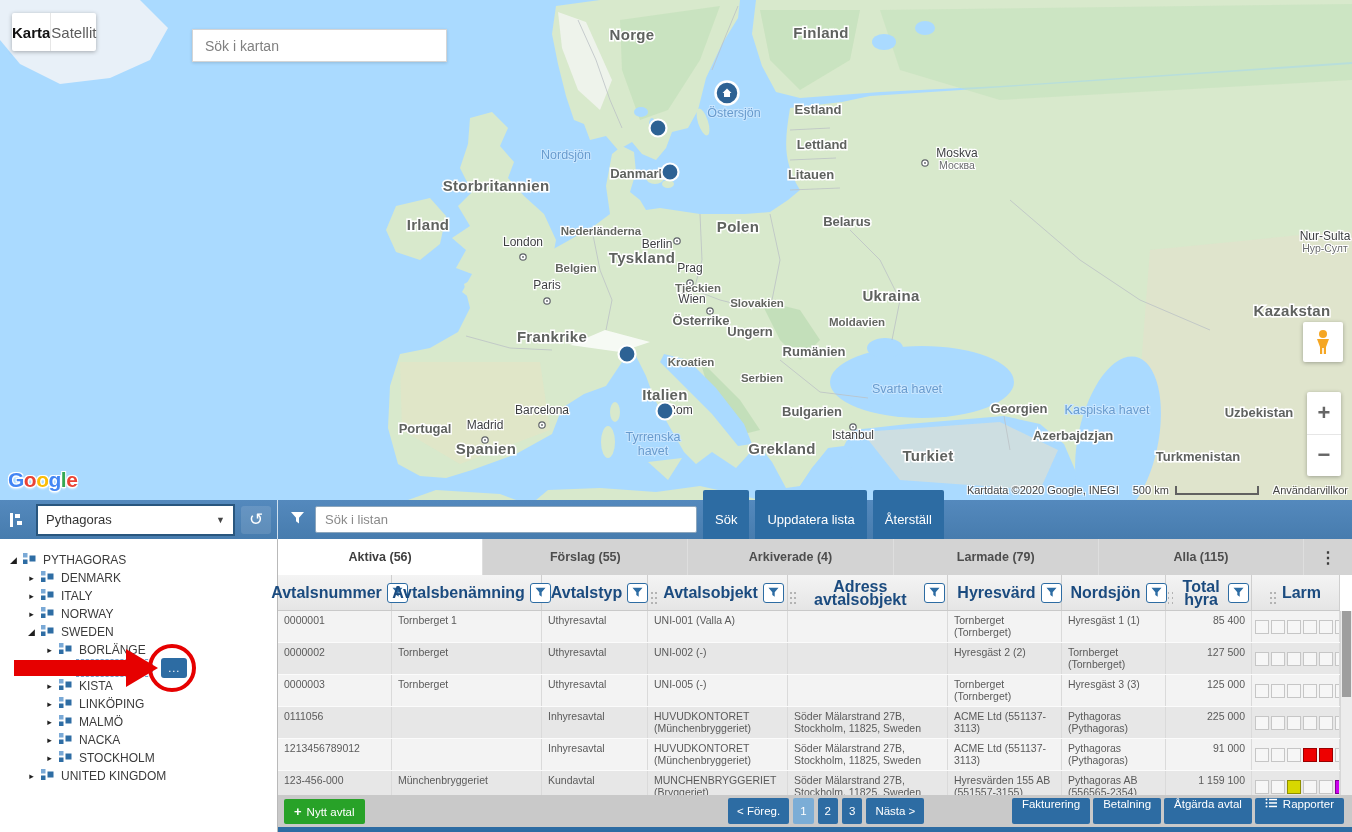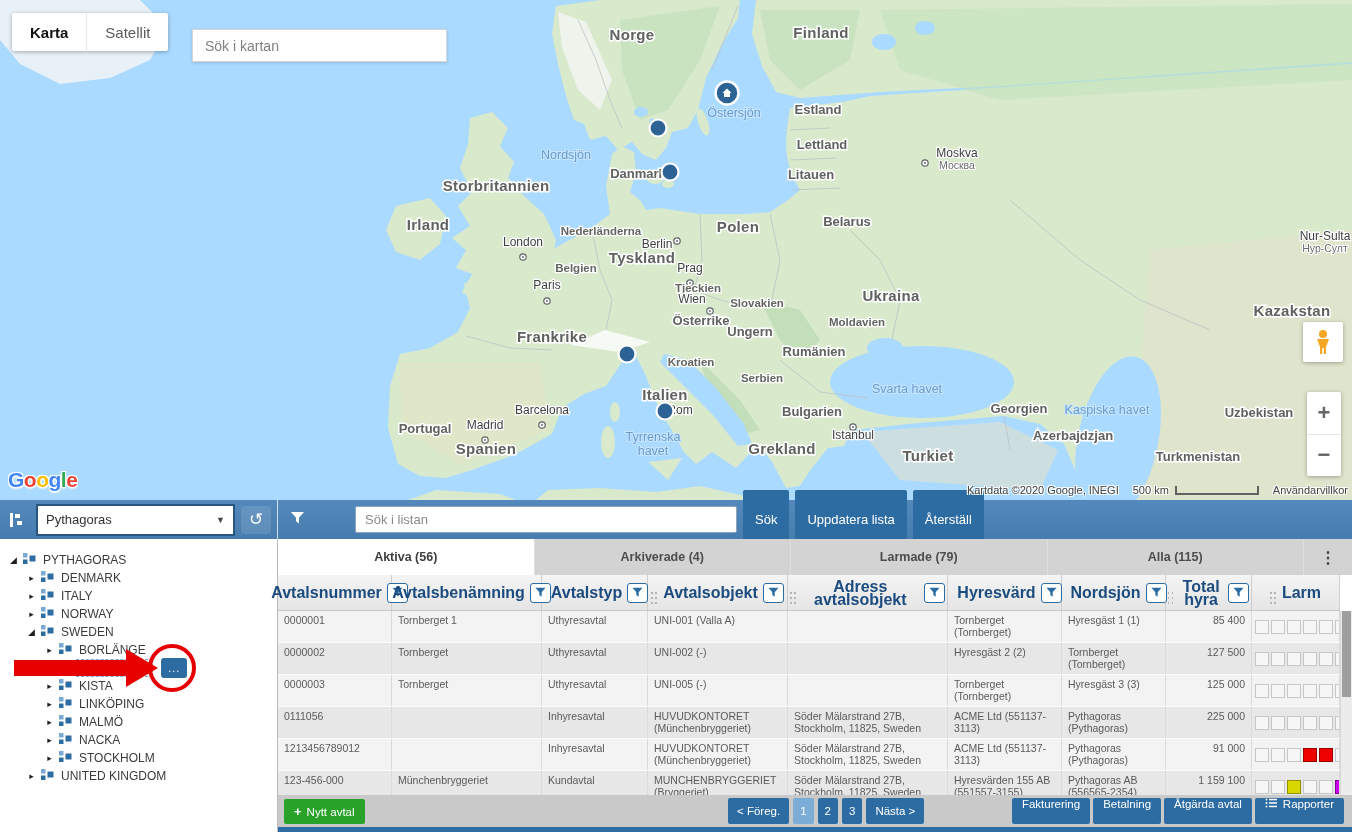--- a/index.html
+++ b/index.html
@@ -3,21 +3,21 @@
 <meta charset="utf-8">
 <style>
   html,body{margin:0;padding:0;background:#fff;}
   .stage{position:relative;width:1352px;height:832px;overflow:hidden;
          font-family:"Liberation Sans",sans-serif;-webkit-font-smoothing:antialiased;}
   
   .map-section{position:absolute;left:0;top:0;width:1352px;height:500px;background:#aadaff;}
   .map-section svg.basemap{position:absolute;left:0;top:0;}
   .maptype{position:absolute;left:12px;top:13px;height:38px;display:flex;background:#fff;
            box-shadow:0 1px 4px rgba(0,0,0,.3);border-radius:2px;z-index:5;}
-  .maptype .mt{padding:0 18px;display:flex;align-items:center;font-size:15px;cursor:pointer;}
+  .maptype .mt{padding:0 0;display:flex;align-items:center;font-size:15px;cursor:pointer;}
   .maptype .mt.active{font-weight:700;color:#111;}
   .maptype .mt.inactive{color:#5b5b5b;border-left:1px solid #e6e6e6;}
   .mapsearch{position:absolute;left:192px;top:29px;width:255px;height:33px;z-index:5;}
   .mapsearch input{width:100%;height:100%;box-sizing:border-box;border:1px solid #d5d5d5;
            box-shadow:0 1px 3px rgba(0,0,0,.15);padding:0 12px;font-size:14px;
            font-family:"Liberation Sans",sans-serif;color:#333;background:#fff;}
   .mapsearch input::placeholder{color:#808080;}
   .pegman{position:absolute;left:1303px;top:322px;width:40px;height:40px;background:#fff;border-radius:2px;
           box-shadow:0 1px 4px rgba(0,0,0,.3);display:flex;align-items:center;justify-content:center;z-index:5;}
   .zoomctl{position:absolute;left:1307px;top:392px;width:34px;height:84px;background:#fff;border-radius:2px;
@@ -44,21 +44,21 @@
   .tree-head{width:278px;box-sizing:border-box;border-right:1px solid #cfe0ef;display:flex;align-items:center;padding:0 6px;gap:6px;}
   .treeico{width:24px;height:24px;display:flex;align-items:center;justify-content:center;cursor:pointer;}
   .srcdd{flex:1;height:28px;background:#fff;border:2px solid #29567e;display:flex;align-items:center;
          padding:0 8px;font-size:13px;color:#333;justify-content:space-between;cursor:pointer;}
   .srcdd .caret{font-size:9px;color:#444;}
   .refresh{width:30px;height:28px;display:flex;align-items:center;justify-content:center;color:#fff;
            font-size:17px;border-radius:3px;background:rgba(255,255,255,.12);cursor:pointer;}
   .list-toolbar{flex:1;display:flex;align-items:center;padding:0 8px;gap:6px;}
   .list-toolbar .funnel{margin:0 4px;}
   .list-toolbar input{flex:0 0 382px;height:27px;box-sizing:border-box;border:1px solid #8ca6bd;border-radius:2px;
-         padding:0 9px;font-size:13px;font-family:"Liberation Sans",sans-serif;color:#333;background:#fff;margin-left:40px;}
+         padding:0 9px;font-size:13px;font-family:"Liberation Sans",sans-serif;color:#333;background:#fff;}
   .list-toolbar input::placeholder{color:#8a8a8a;}
   .tbtn{height:28px;padding:16px 12px;background:#2d6ca3;color:#fff;font-size:13px;display:flex;
         align-items:center;border-radius:2px;cursor:pointer;white-space:nowrap;}
   
   .tree-panel{position:absolute;left:0;top:39px;width:278px;height:293px;background:#fff;
               box-sizing:border-box;border-right:1px solid #b9b9b9;padding-top:12px;overflow:hidden;}
   .tree-row{height:18px;display:flex;align-items:center;gap:4px;font-size:12px;color:#3b3b3b;cursor:pointer;white-space:nowrap;}
   .tree-row .arr{width:11px;font-size:9px;color:#1e1e1e;text-align:center;}
   .tree-row .lbl{padding:1px 3px;}
   .tree-row .lbl.sel{border:1px dashed #76a3cf;background:#eef5fc;}
@@ -458,20 +458,21 @@
               <rect x="0" y="7.5" width="4.5" height="4.5" fill="#2e6da4"></rect>
               <rect x="6.5" y="3.5" width="6" height="6" fill="#2e6da4"></rect>
             </svg></span>
           <span class="lbl">UNITED KINGDOM</span>
         </div>
       </div>
 
     <div class="list-area">
       <div class="tabsbar" id="tabs">
           <div class="tab active">Aktiva (56)</div>
+          <div class="tab">Förslag (55)</div>
           <div class="tab">Arkiverade (4)</div>
           <div class="tab">Larmade (79)</div>
           <div class="tab">Alla (115)</div>
           <div class="kebab">⋮</div>
         </div>
       <div class="gridhead" id="gridhead">
           <div class="hcell">
             <span class="dots"></span>
             <span>Avtalsnummer</span>
             <span class="fbtn">

